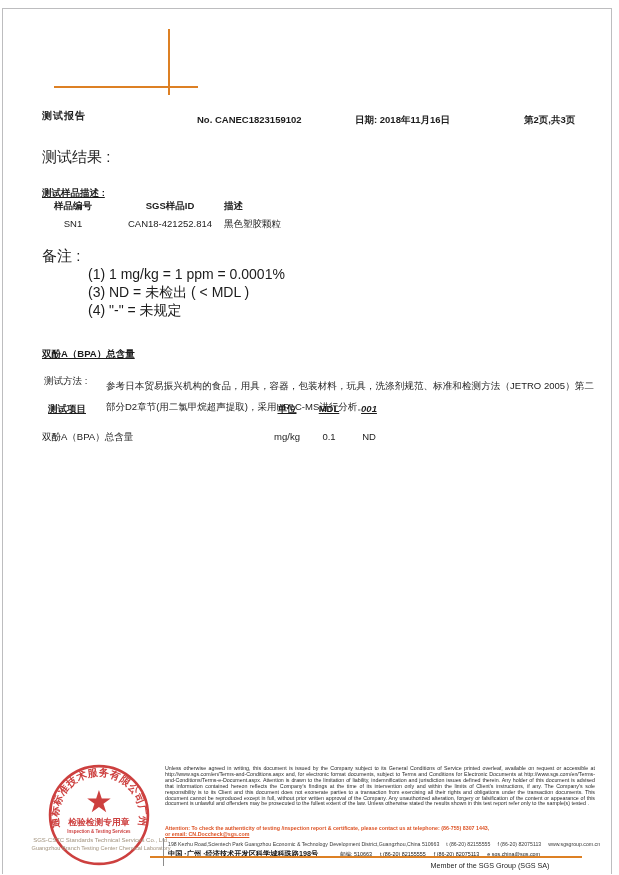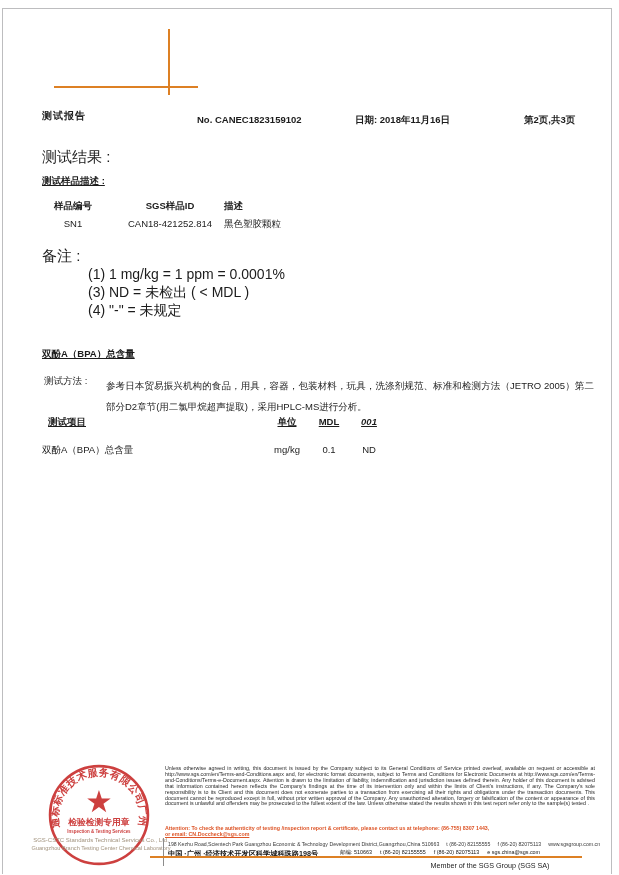--- a/index.html
+++ b/index.html
@@ -40,21 +40,21 @@
   .sample-table .c2 { width:96px; margin-left:24px; text-align:center; }
   .sample-table .c3 { margin-left:6px; text-align:left; }
 
   .remarks { position:absolute; left:88px; top:265px; font-size:14px; line-height:18.2px; }
 
   
   .method-label { position:absolute; left:44px; top:375px; font-size:9.5px; }
   .method-text  { position:absolute; left:106px; top:375px; width:488px; font-size:9.5px; line-height:21px; text-align:justify; }
 
   
-  .result-table { position:absolute; left:42px; top:408px; width:348px; font-size:9.5px; }
+  .result-table { position:absolute; left:42px; top:395px; width:348px; font-size:9.5px; }
   .result-table .row { display:flex; align-items:baseline; }
   .result-table .row.head { margin-bottom:7px; }
   .result-table .item { flex:1; text-align:left; }
   .result-table .head .item { padding-left:6px; }
   .result-table .unit { width:46px; text-align:center; }
   .result-table .mdl  { width:38px; text-align:center; }
   .result-table .val  { width:42px; text-align:center;margin-top:8px; }
   .result-table .head span { text-decoration:underline; font-weight:bold; }
   .result-table .head .val span { font-style:italic; }
 
@@ -69,21 +69,21 @@
     position:absolute; left:165px; top:766px; width:430px;
     font-size:5.3px; line-height:5.9px; text-align:justify; color:#2a2a2a;
   }
   .attention {
     position:absolute; left:165px; top:825px; width:430px;
     font-size:5.3px; line-height:6.2px; font-weight:bold; color:#dd5426;
   }
   .attention .email-link { text-decoration:underline; }
   .addr-divider { position:absolute; left:163px; top:838px; width:1px; height:28px; background:#8c8c8c; }
   .addr1 { position:absolute; left:168px; top:841px; width:440px; font-size:5.2px; color:#3a3a3a; display:flex; gap:7px; white-space:nowrap; }
-  .addr2 { position:absolute; left:168px; top:849px; width:440px; font-size:5.4px; color:#161616; display:flex; gap:8px; align-items:flex-start; white-space:nowrap; }
+  .addr2 { position:absolute; left:168px; top:849px; width:440px; font-size:5.4px; color:#161616; display:flex; gap:8px; align-items:center; white-space:nowrap; }
   .addr2 .cn { font-size:7.2px; font-weight:bold; }
   .addr2 .post { margin-left:14px; }
   .footer-orange { position:absolute; left:150px; top:856px; width:432px; height:2px; background:#dd8024; }
   .member { position:absolute; left:400px; top:861px; width:180px; text-align:center; font-size:7.2px; color:#222; }
 </style>
 </head>
 <body>
 
 <div class="page">
   <div class="edge top"></div>
@@ -93,21 +93,21 @@
   <div class="logo-hline"></div>
   <div class="logo-vline"></div>
 
   <div class="report-title">测试报告</div>
   <div class="hdr-small" style="left:197px;">No. CANEC1823159102</div>
   <div class="hdr-small" style="left:355px;">日期: 2018年11月16日</div>
   <div class="hdr-small" style="left:524px;">第2页,共3页</div>
 
   <div class="abs label" style="left:42px; top:148px;">测试结果 :</div>
 
-  <div class="abs section-heading" style="left:42px; top:175px;">测试样品描述 :</div>
+  <div class="abs section-heading" style="left:42px; top:187px;">测试样品描述 :</div>
 
   <div class="sample-table">
     <div class="row bold">
       <span class="c1">样品编号</span>
       <span class="c2">SGS样品ID</span>
       <span class="c3">描述</span>
     </div>
     <div class="row">
       <span class="c1">SN1</span>
       <span class="c2">CAN18-421252.814</span>

